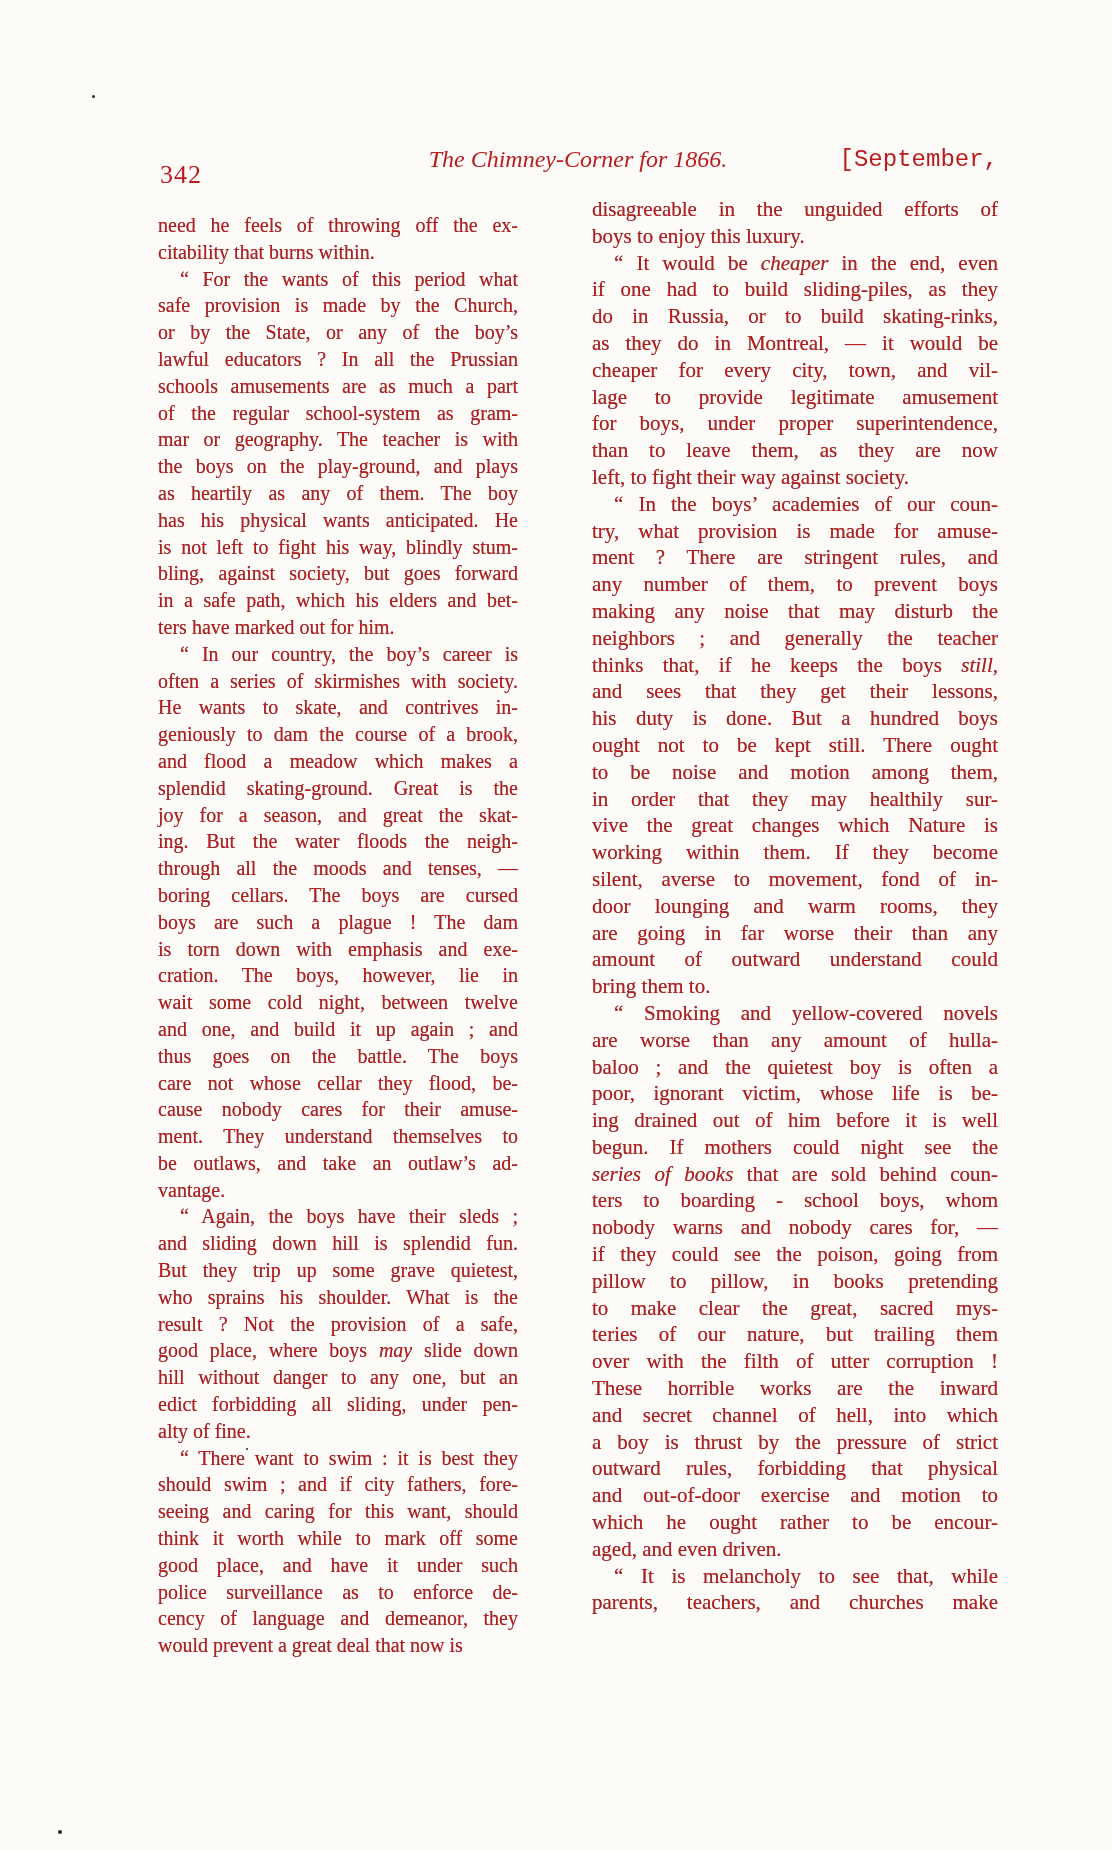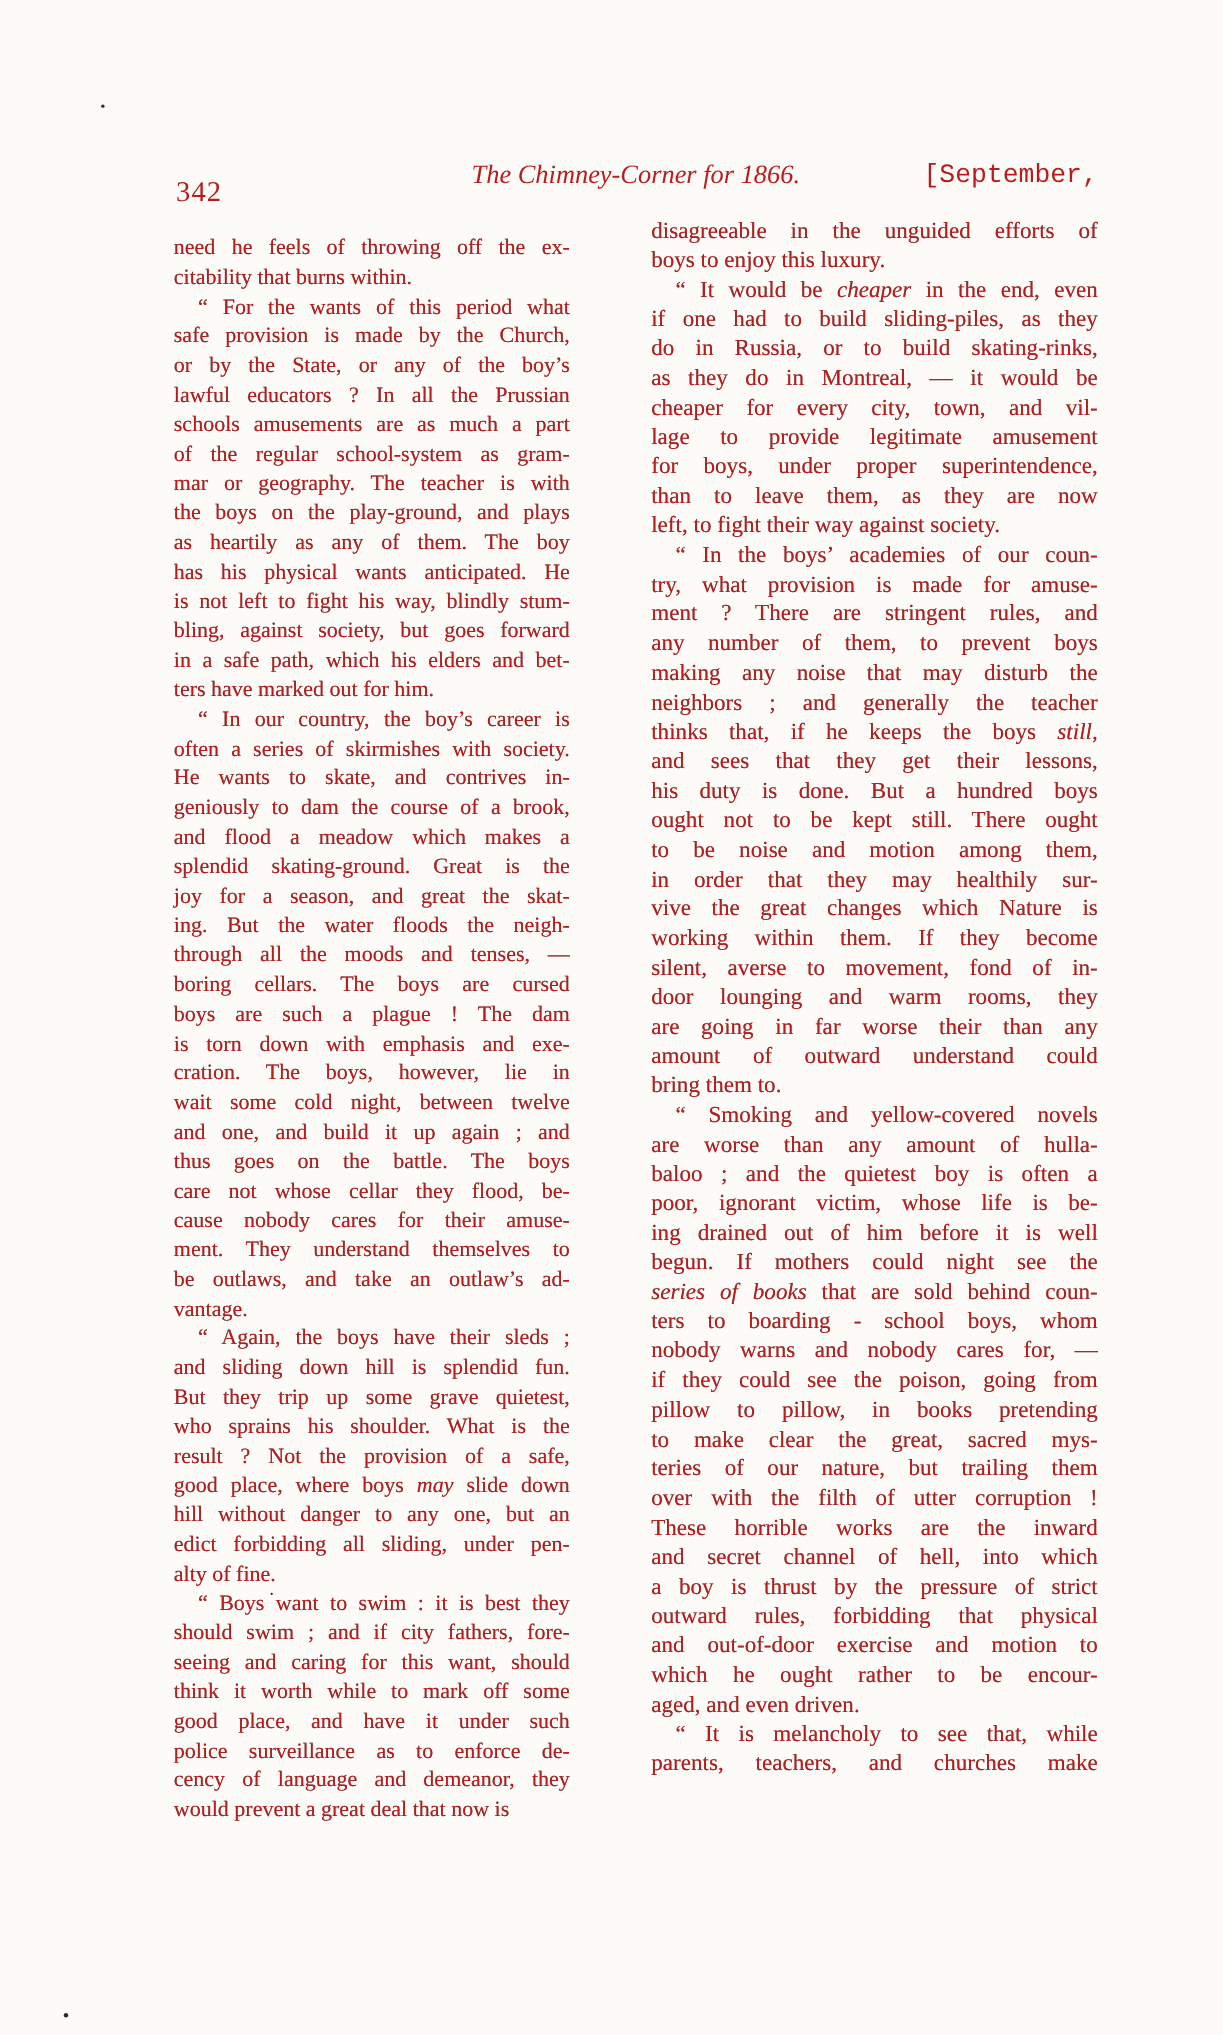--- a/index.html
+++ b/index.html
@@ -95,21 +95,21 @@
       <div class="line end">vantage.</div>
       <div class="line indent">“ Again, the boys have their sleds ;</div>
       <div class="line">and sliding down hill is splendid fun.</div>
       <div class="line">But they trip up some grave quietest,</div>
       <div class="line">who sprains his shoulder.  What is the</div>
       <div class="line">result ?  Not the provision of a safe,</div>
       <div class="line">good place, where boys <i>may</i> slide down</div>
       <div class="line">hill without danger to any one, but an</div>
       <div class="line">edict forbidding all sliding, under pen-</div>
       <div class="line end">alty of fine.</div>
-      <div class="line indent">“ Boys want to swim :  it is best they</div>
+      <div class="line indent">“ There want to swim :  it is best they</div>
       <div class="line">should swim ; and if city fathers, fore-</div>
       <div class="line">seeing and caring for this want, should</div>
       <div class="line">think it worth while to mark off some</div>
       <div class="line">good place, and have it under such</div>
       <div class="line">police surveillance as to enforce de-</div>
       <div class="line">cency of language and demeanor, they</div>
       <div class="line end">would prevent a great deal that now is</div>
     </div>
   <div class="column column-right">
       <div class="line">disagreeable in the unguided efforts of</div>

